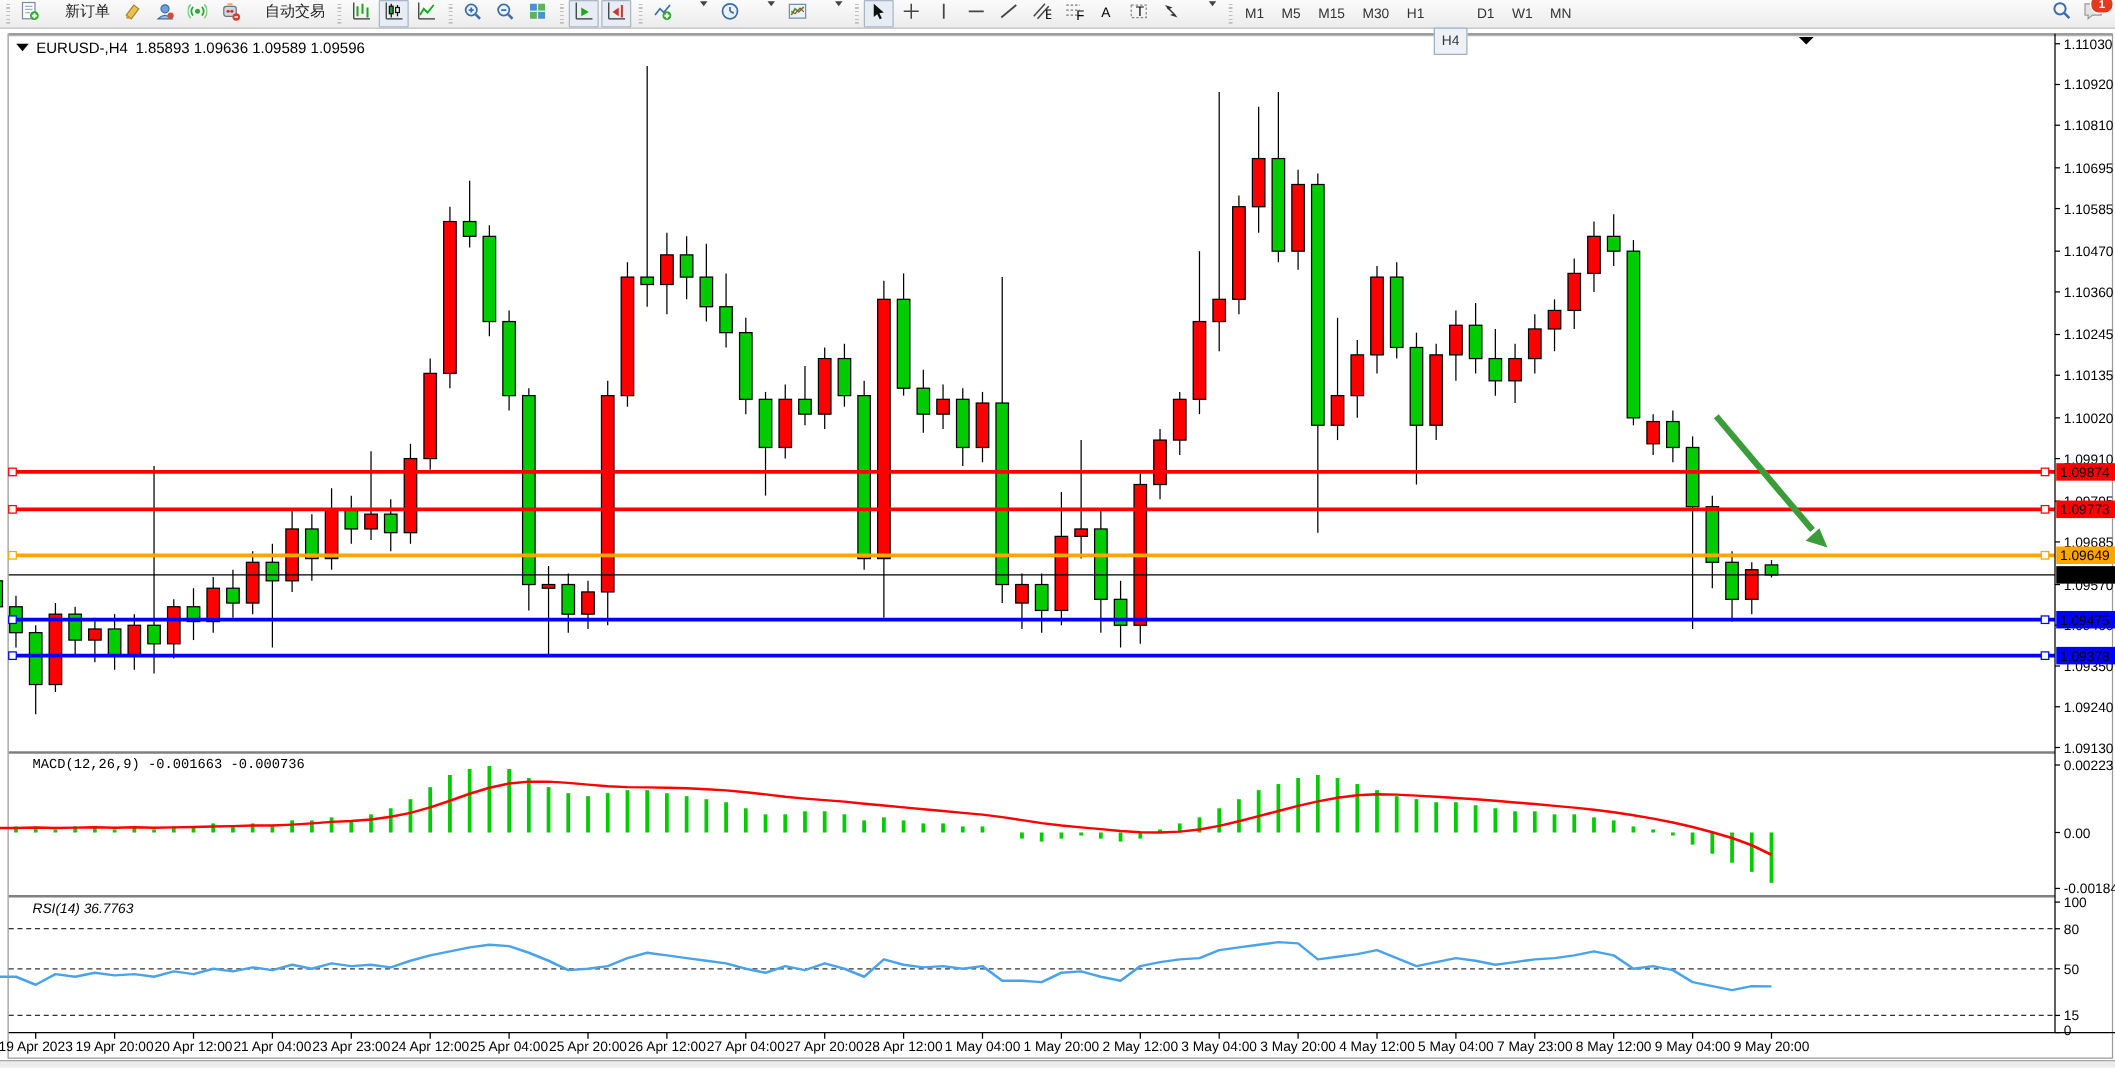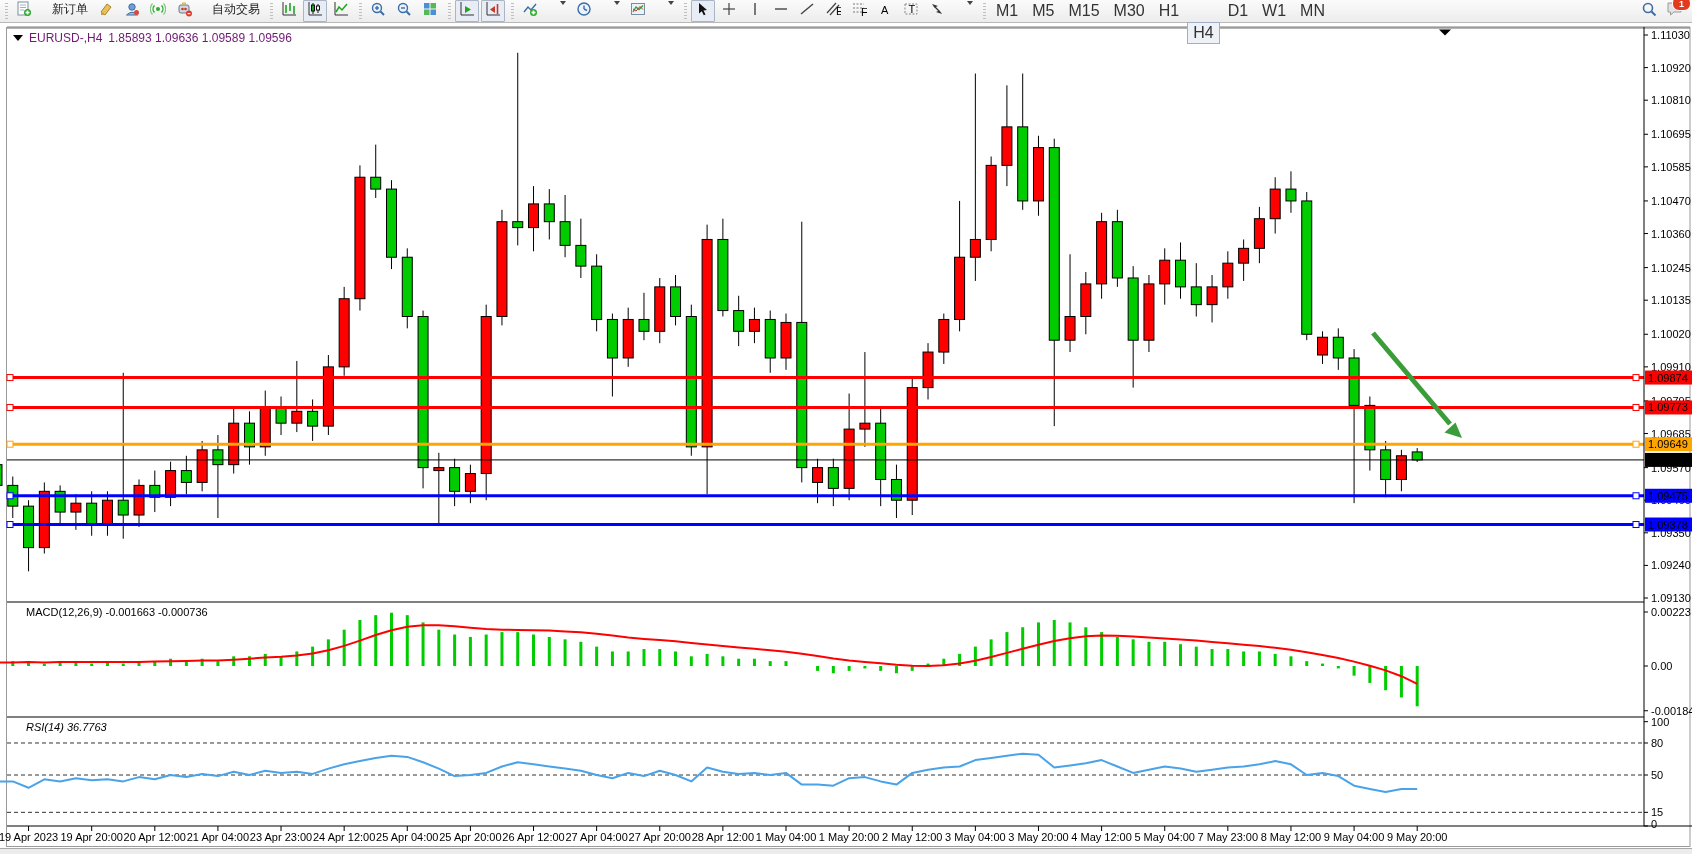--- a/index.html
+++ b/index.html
@@ -7,33 +7,33 @@
   
   .toolbar{position:absolute;left:0;top:0;width:1692px;height:22px;background:linear-gradient(#fbfbfb,#ececec);
     border-bottom:1px solid #b9b9b9;display:flex;align-items:center;white-space:nowrap;z-index:5;}
   .tb-group{display:flex;align-items:center;height:22px;}
   .grip{width:5px;height:16px;margin:0 2px 0 4px;
     background-image:repeating-linear-gradient(#bfbfbf 0 1px,transparent 1px 3px);background-size:3px 100%;background-repeat:no-repeat;background-position:1px 0;}
   .tb-btn{display:flex;align-items:flex-start;gap:20px;height:20px;padding:0 3px;margin:0 1px;border:1px solid transparent;border-radius:1px;font-size:12px;color:#222;}
   .tb-btn.active{background:#e7ecf5;border-color:#aab6c6;}
   .tb-btn svg{display:block;}
   .caret{width:0;height:0;border-left:3px solid transparent;border-right:3px solid transparent;border-top:4px solid #444;margin-left:2px;}
-  .tf-btn{height:18px;padding:1px 5px;margin:0 1px;font-size:16px;color:#333;border:1px solid transparent;display:flex;align-items:center;}
+  .tf-btn{height:18px;padding:1px 5px;margin:0 1px;font-size:11px;color:#333;border:1px solid transparent;display:flex;align-items:center;}
   .tf-btn.active{background:#eef1f6;border-color:#9fb0c4;margin-top:44px;}
   .tb-right{margin-left:auto;display:flex;align-items:center;padding-right:8px;gap:8px;}
   .chat-wrap{position:relative;}
   .badge{position:absolute;top:-5px;right:-7px;min-width:13px;height:13px;border-radius:7px;background:#e23a1e;color:#fff;
     font-size:9px;font-weight:bold;display:flex;align-items:center;justify-content:center;padding:0 2px;border:1px solid #fff;}
   
   #plot{position:absolute;left:0;top:0;}
   svg text{font-family:"Liberation Sans",sans-serif;font-size:11px;fill:#000;}
-  .chart-title{position:absolute;left:13px;top:31px;font-size:12px;color:#701a75;display:flex;align-items:center;gap:6px;z-index:3;}
+  .chart-title{position:absolute;left:13px;top:31px;font-size:12px;color:#000000;display:flex;align-items:center;gap:6px;z-index:3;}
   .title-tri{width:0;height:0;border-left:5px solid transparent;border-right:5px solid transparent;border-top:6px solid #000;display:inline-block;}
   .ind-title{position:absolute;left:26px;font-size:11px;color:#000;z-index:3;}
-  #macd-title{top:606px;}
+  #macd-title{top:606px;font-family:Liberation Mono, monospace;}
   #rsi-title{top:721px;font-style:italic;}
   .bottom-strip{position:absolute;left:0;top:848px;width:1692px;height:6px;background:#ececec;border-top:1px solid #a8a8a8;}
 </style>
 </head>
 <body>
 
 <div class="toolbar">
   <div class="tb-group">
     <div class="grip"></div>
     <div class="tb-btn">

